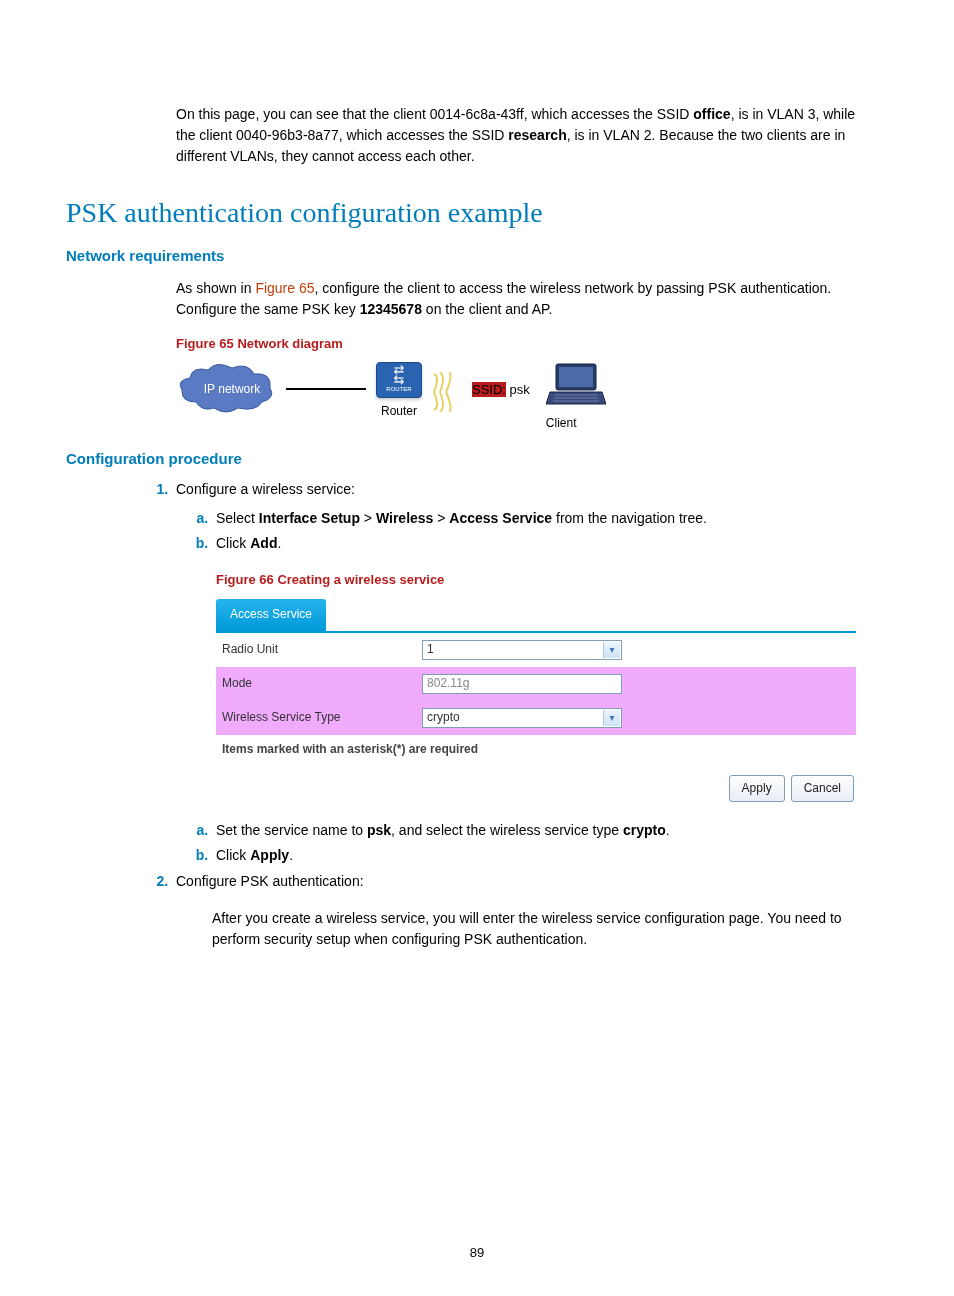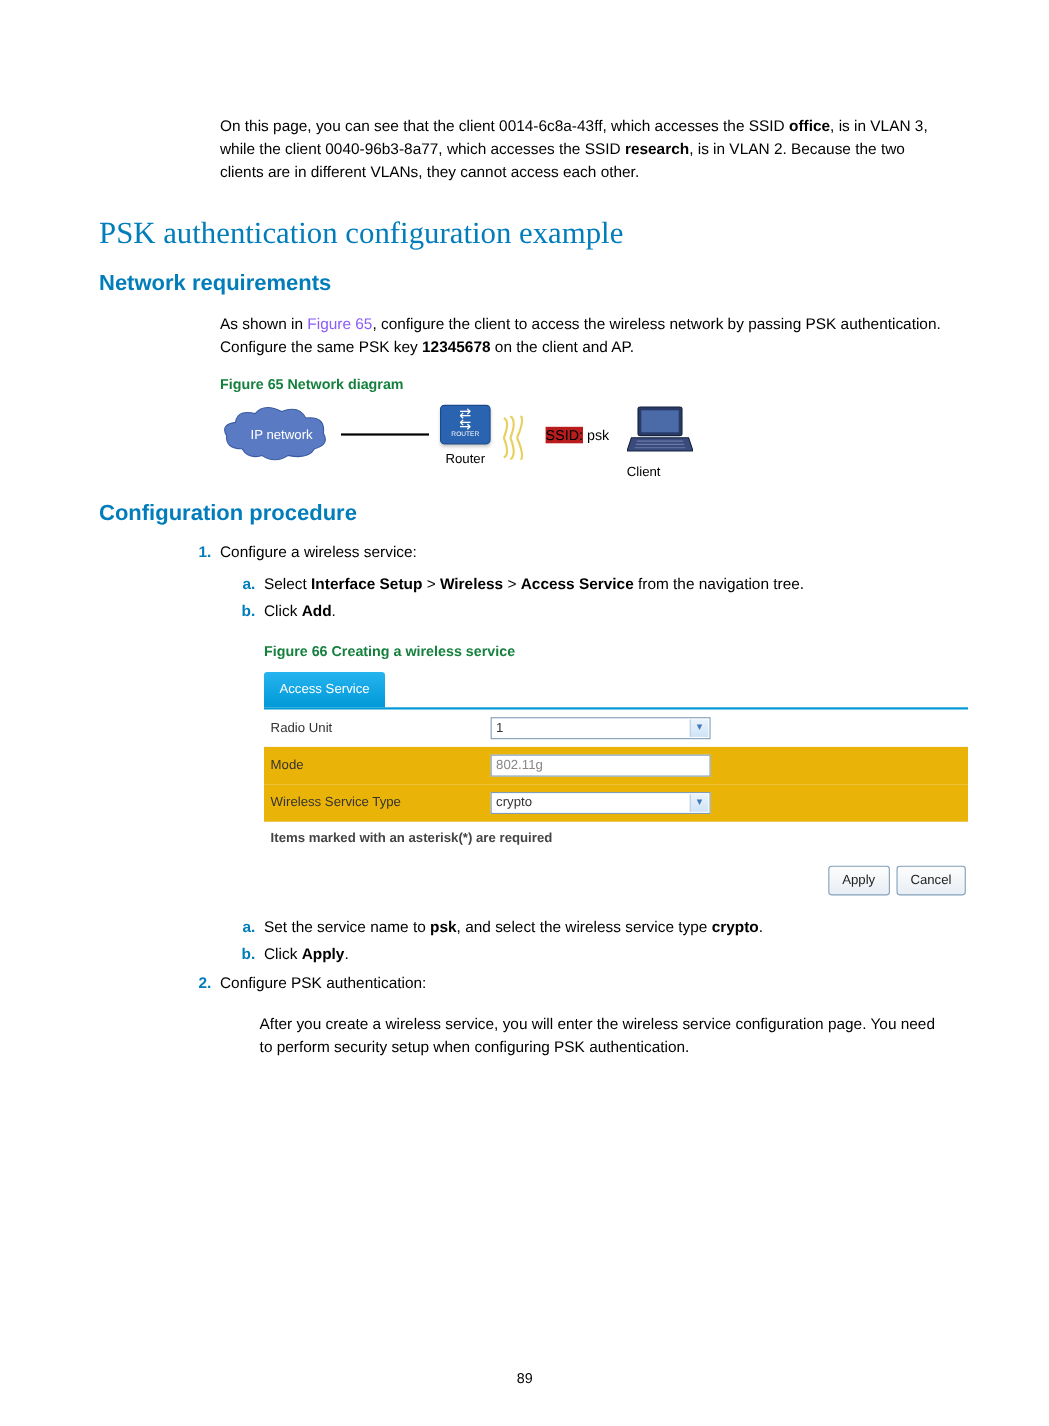--- a/index.html
+++ b/index.html
@@ -8,49 +8,49 @@
     background: #fff;
     font-family: Arial, Helvetica, sans-serif;
     font-size: 14px;
     color: #000;
   }
   .page {
     width: 954px;
     min-height: 1296px;
     position: relative;
     box-sizing: border-box;
-    padding: 90px 90px 40px 90px;
+    padding: 90px 90px 40px 66px;
   }
   .intro {
     margin-left: 110px;
     line-height: 1.5;
   }
   h1.main {
     color: #007dba;
     font-weight: 400;
     font-size: 28px;
     margin: 30px 0 10px 0;
     font-family: "Times New Roman", serif;
     letter-spacing: 0px;
   }
   h2.sub {
     color: #007dba;
     font-weight: 700;
-    font-size: 20px;
+    font-size: 15px;
     margin: 18px 0 10px 0;
   }
   .body-block {
     margin-left: 110px;
     line-height: 1.5;
   }
   .link {
-    color: #8b5cf6;
+    color: #c2410c;
   }
   .fig-caption {
-    color: #15803d;
+    color: #b91c1c;
     font-weight: 700;
     font-size: 13px;
     margin: 12px 0 8px 0;
   }
   .netdiag {
     display: flex;
     align-items: flex-start;
     gap: 10px;
     margin-top: 4px;
   }
@@ -143,21 +143,21 @@
     border-top-left-radius: 3px;
     border-top-right-radius: 3px;
     font-size: 12px;
   }
   .form-row {
     display: flex;
     align-items: center;
     height: 34px;
     padding-left: 6px;
   }
-  .form-row.alt { background: #eab308; }
+  .form-row.alt { background: #f0abfc; }
   .form-label { width: 200px; }
   .form-field {
     width: 200px;
     position: relative;
   }
   .txtbox, .ddbox {
     width: 200px; height: 20px;
     border: 1px solid #7f9db9;
     background: #fff;
     box-sizing: border-box;

